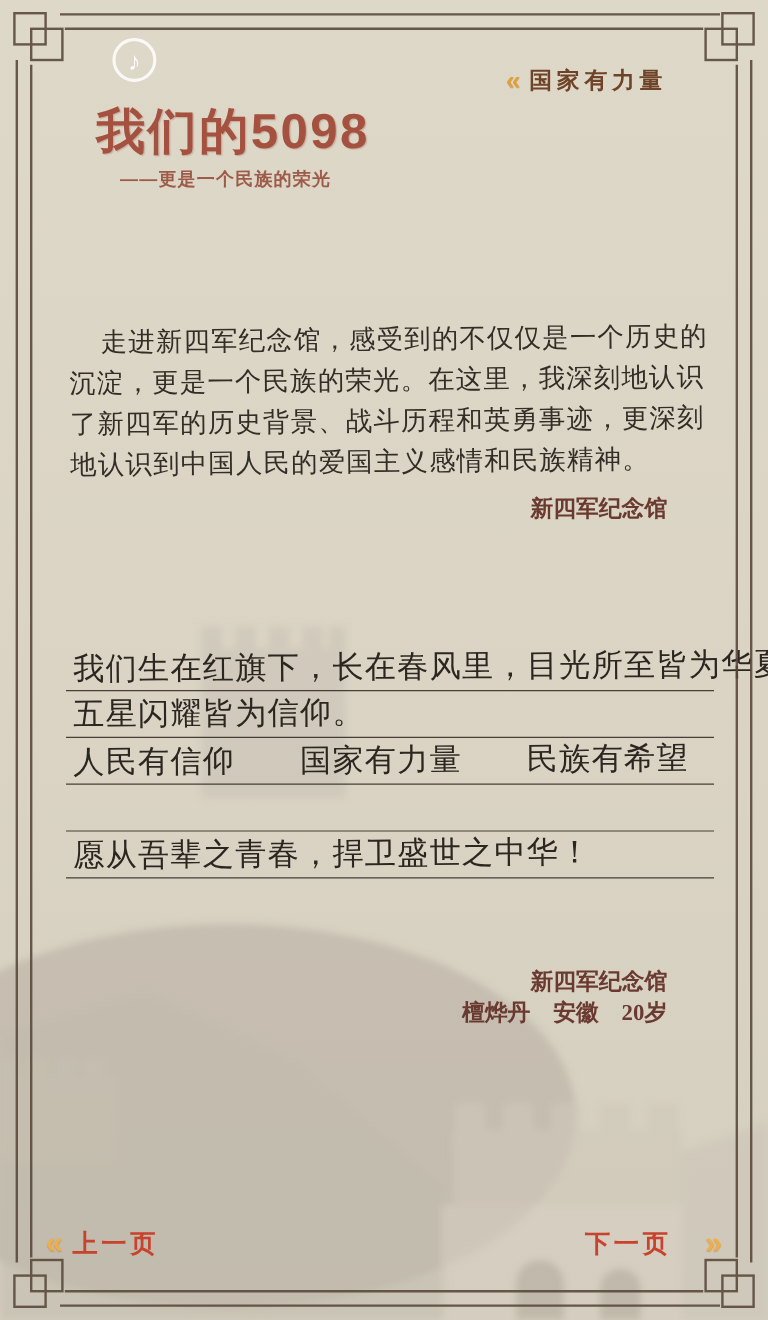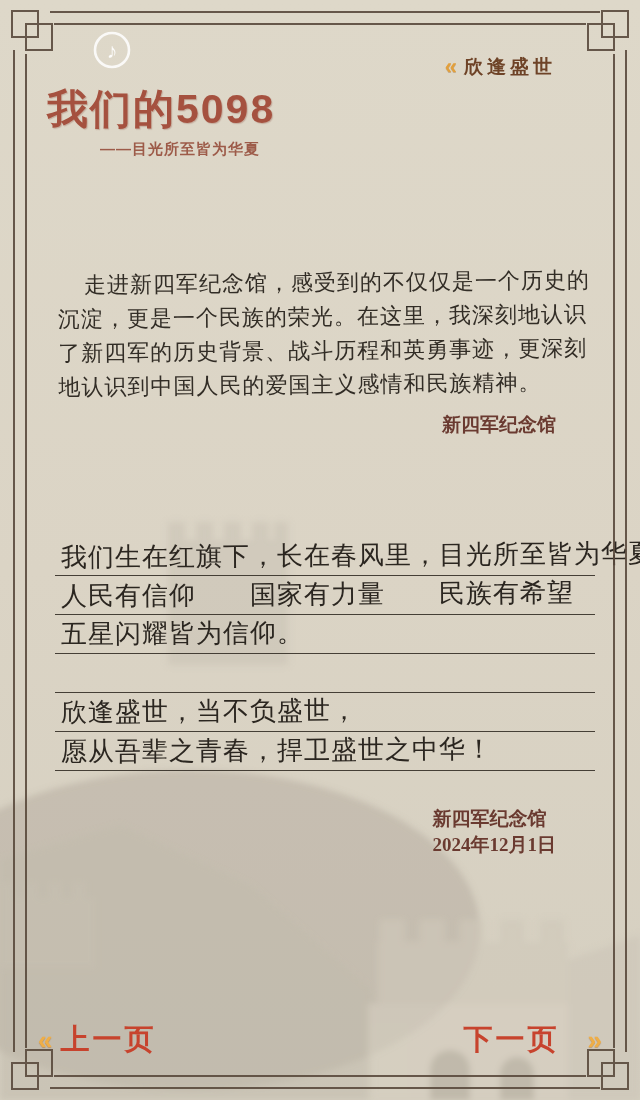--- a/index.html
+++ b/index.html
@@ -12,42 +12,42 @@
   
   #watermark{position:absolute;left:0;top:430px;width:640px;height:670px;z-index:0;pointer-events:none;}
   
   #frame{position:absolute;left:0;top:0;width:640px;height:1100px;z-index:3;pointer-events:none;}
   
   .logo{left:92px;top:30px;width:40px;height:40px;z-index:2;}
   .back-link{right:84px;top:54px;z-index:4;display:flex;align-items:center;gap:7px;cursor:pointer;}
   .back-link .arrow{color:#e2a03c;font-size:22px;font-weight:bold;text-shadow:0 1px 0 rgba(150,90,20,.35);}
   .back-link .lbl{color:#6e4327;font-size:19px;font-weight:bold;letter-spacing:4px;}
   
-  .brand-title{left:47px;top:82px;z-index:2;font-size:41px;font-weight:900;color:#a5513f;
+  .brand-title{left:80px;top:82px;z-index:2;font-size:41px;font-weight:900;color:#a5513f;
     letter-spacing:2px;text-shadow:1px 1px 1px rgba(122,44,28,.25);}
   .brand-subtitle{left:100px;top:140px;z-index:2;font-size:15px;font-weight:bold;color:#9d5b49;letter-spacing:1px;}
   
   .msg1{left:58px;top:266px;width:536px;z-index:2;font-size:22px;line-height:34px;
     color:#322d26;letter-spacing:1px;text-indent:1.2em;transform:rotate(-0.6deg);}
   .msg1 .lead{text-underline-offset:4px;}
   
-  .sig{right:84px;z-index:2;color:#6a3a30;
+  .sig{right:84px;z-index:2;text-align:right;color:#6a3a30;
     font-family:"Liberation Serif",serif;font-size:19px;line-height:26px;font-weight:bold;}
   .sig1{top:412px;}
   .sig2{top:806px;}
   
   .msg2{left:55px;top:537px;width:540px;z-index:2;}
   .msg2 .row{height:38px;display:flex;align-items:flex-end;
     border-bottom:1.6px solid rgba(48,42,34,.88);}
   .msg2 .row span{display:block;padding:0 0 2px 6px;font-size:26px;color:#2b2620;
     letter-spacing:1px;white-space:nowrap;transform:rotate(-0.4deg);}
   
   .nav{top:1020px;z-index:4;display:flex;align-items:center;gap:8px;cursor:pointer;}
   .nav .arrow{color:#efae47;font-size:26px;font-weight:900;text-shadow:0 1px 1px rgba(170,100,20,.45);}
-  .nav .lbl{color:#c7432d;font-size:29px;font-weight:bold;letter-spacing:3px;}
+  .nav .lbl{color:#c7432d;font-size:21px;font-weight:bold;letter-spacing:3px;}
   .nav-prev{left:38px;}
   .nav-next{right:38px;gap:28px;}
 </style>
 </head>
 <body>
 
 <svg id="watermark" viewBox="0 0 640 670">
   <defs>
       <filter id="soft" x="-20%" y="-20%" width="140%" height="140%">
         <feGaussianBlur stdDeviation="3"></feGaussianBlur>
@@ -109,58 +109,55 @@
 
 <div class="abs logo">
   <svg viewBox="0 0 40 40" width="40" height="40">
     <circle cx="20" cy="20" r="17" fill="none" stroke="rgba(255,255,255,0.85)" stroke-width="2.6"></circle>
     <text x="20" y="28" font-size="21" fill="rgba(255,255,255,0.92)" text-anchor="middle">♪</text>
   </svg>
 </div>
 
 <div class="abs back-link">
   <span class="arrow">«</span>
-  <span class="lbl">欣逢盛世</span>
+  <span class="lbl">国家有力量</span>
 </div>
 
 <div class="abs brand-title">我们的5098</div>
-<div class="abs brand-subtitle">——目光所至皆为华夏</div>
+<div class="abs brand-subtitle">——更是一个民族的荣光</div>
 
 <div class="abs msg1">
   <span class="lead">走进新</span><span>四军纪念馆，感受到的不仅仅是一个历史的沉淀，更是一个民族的荣光。在这里，我深刻地认识了新四军的历史背景、战斗历程和英勇事迹，更深刻地认识到中国人民的爱国主义感情和民族精神。</span>
 </div>
 
 <div class="abs sig sig1">
   <div>新四军纪念馆</div>
 </div>
 
 <div class="abs msg2">
   <div class="row">
       <span>我们生在红旗下，长在春风里，目光所至皆为华夏</span>
     </div>
   <div class="row">
+      <span>五星闪耀皆为信仰。</span>
+    </div>
+  <div class="row">
       <span>人民有信仰　　国家有力量　　民族有希望</span>
     </div>
   <div class="row">
-      <span>五星闪耀皆为信仰。</span>
-    </div>
-  <div class="row">
       <span></span>
-    </div>
-  <div class="row">
-      <span>欣逢盛世，当不负盛世，</span>
     </div>
   <div class="row">
       <span>愿从吾辈之青春，捍卫盛世之中华！</span>
     </div>
 </div>
 
 <div class="abs sig sig2">
   <div>新四军纪念馆</div>
-  <div>2024年12月1日</div>
+  <div>檀烨丹　安徽　20岁</div>
 </div>
 
 <div class="abs nav nav-prev">
   <span class="arrow">«</span>
   <span class="lbl">上一页</span>
 </div>
 <div class="abs nav nav-next">
   <span class="lbl">下一页</span>
   <span class="arrow">»</span>
 </div>

